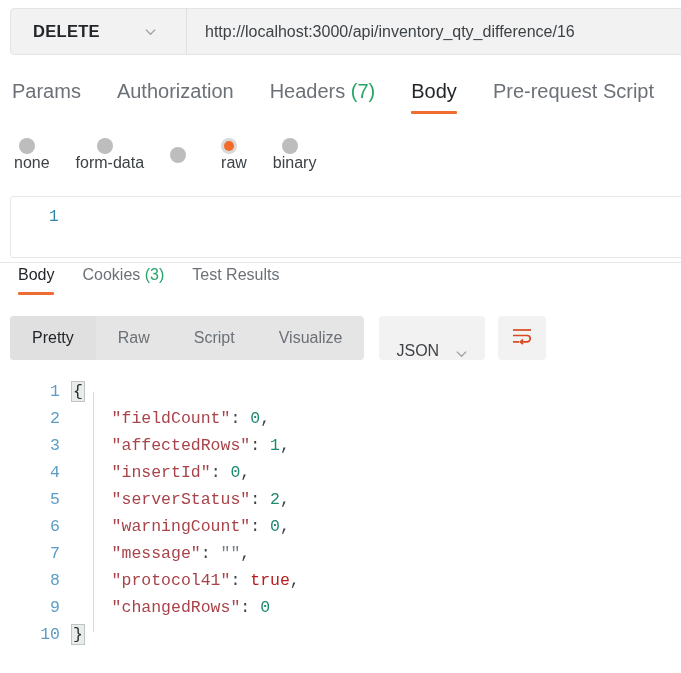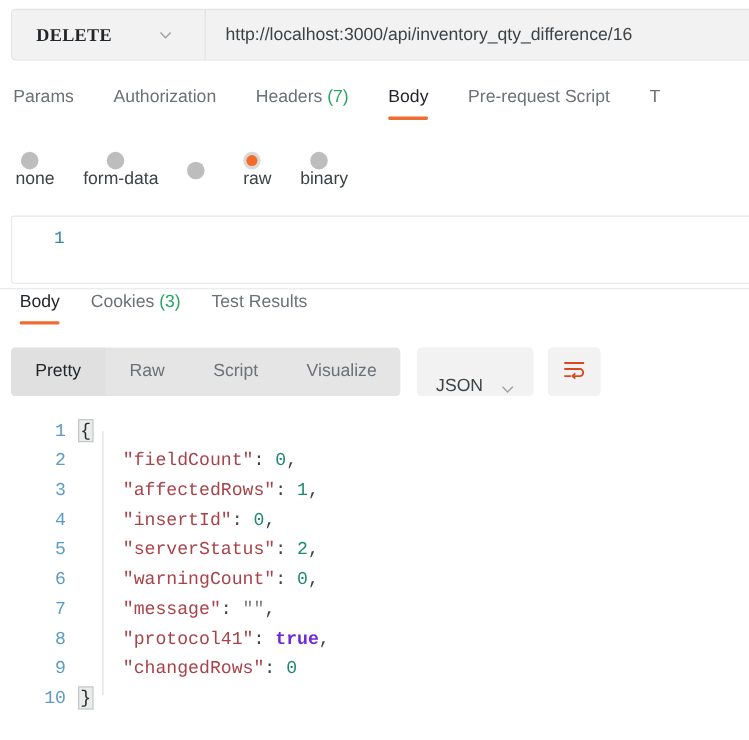--- a/index.html
+++ b/index.html
@@ -32,21 +32,20 @@
   }
   .method-select {
     width: 176px;
     display: flex;
     align-items: center;
     justify-content: space-between;
     padding: 0 29px 0 22px;
     box-sizing: border-box;
     border-right: 1px solid #e0e0e0;
     cursor: pointer;
-    font-family: Liberation Serif, serif;
   }
   .method-label {
     font-size: 16.5px;
     font-weight: bold;
     letter-spacing: .3px;
     color: #22262a;
   }
   .chev {
     width: 13px;
     height: 13px;
@@ -71,21 +70,21 @@
     left: 12px;
     top: 80px;
     width: 680px;
     height: 40px;
     display: flex;
     align-items: flex-start;
     white-space: nowrap;
   }
   .req-tab {
     position: relative;
-    font-size: 16px;
+    font-size: 20px;
     color: #6b7177;
     padding: 0 0 11px 0;
     margin-right: 36px;
     cursor: pointer;
   }
   .req-tab.active { color: #22262a; }
   .req-tab.active::after {
     content: "";
     position: absolute;
     left: 0;
@@ -288,21 +287,21 @@
     background: #e8ecea;
     border: 1px solid #bfc6c2;
     padding: 0 1px;
     color: #2b2b2b;
     margin-left: -1px;
   }
   .k { color: #a8434a; }
   .p { color: #3d4246; }
   .num { color: #1f8a70; }
   .str { color: #787d80; }
-  .bool { color: #6d28d9; font-weight: bold; margin-top: 46px; }
+  .bool { color: #b91c1c; font-weight: normal; margin-top: 46px; }
 </style>
 </head>
 <body>
 
 <div class="url-bar">
   <div class="method-select">
     <span class="method-label">DELETE</span>
     <span class="chev">
       <svg viewBox="0 0 14 14" width="13" height="13">
           <path d="M2 5 L7 10 L12 5" fill="none" stroke="#9aa0a6" stroke-width="1.4"></path>

